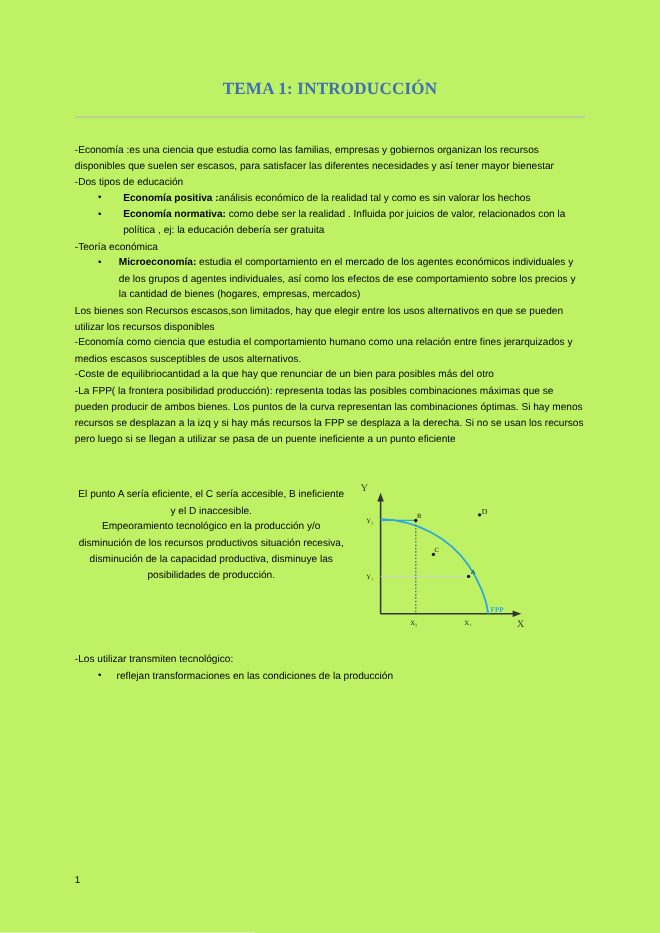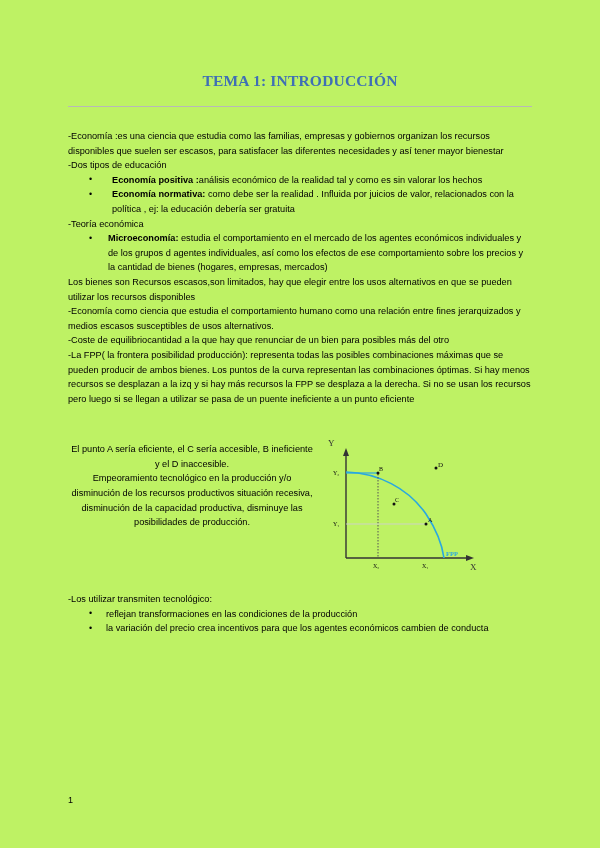--- a/index.html
+++ b/index.html
@@ -187,21 +187,20 @@
           <text id="curve-lbl" x="124" y="124" font-family="Liberation Serif, serif" font-size="6.5" fill="#29a8e0" font-weight="bold">FPP</text>
         </svg>
       </div>
 
     </div>
 
     <div class="after-figure">
       <p class="para"><b>-Los utilizar</b><span> transmiten tecnológico:</span></p>
       <ul class="bullets">
         <li class="tight">reflejan transformaciones en las condiciones de la producción</li>
-        <li class="tight">la variación del precio crea incentivos para que los agentes económicos cambien de conducta</li>
       </ul>
     </div>
 
   </div>
 
   <div class="page-number">1</div>
 
 </div>
 
 </body></html>

